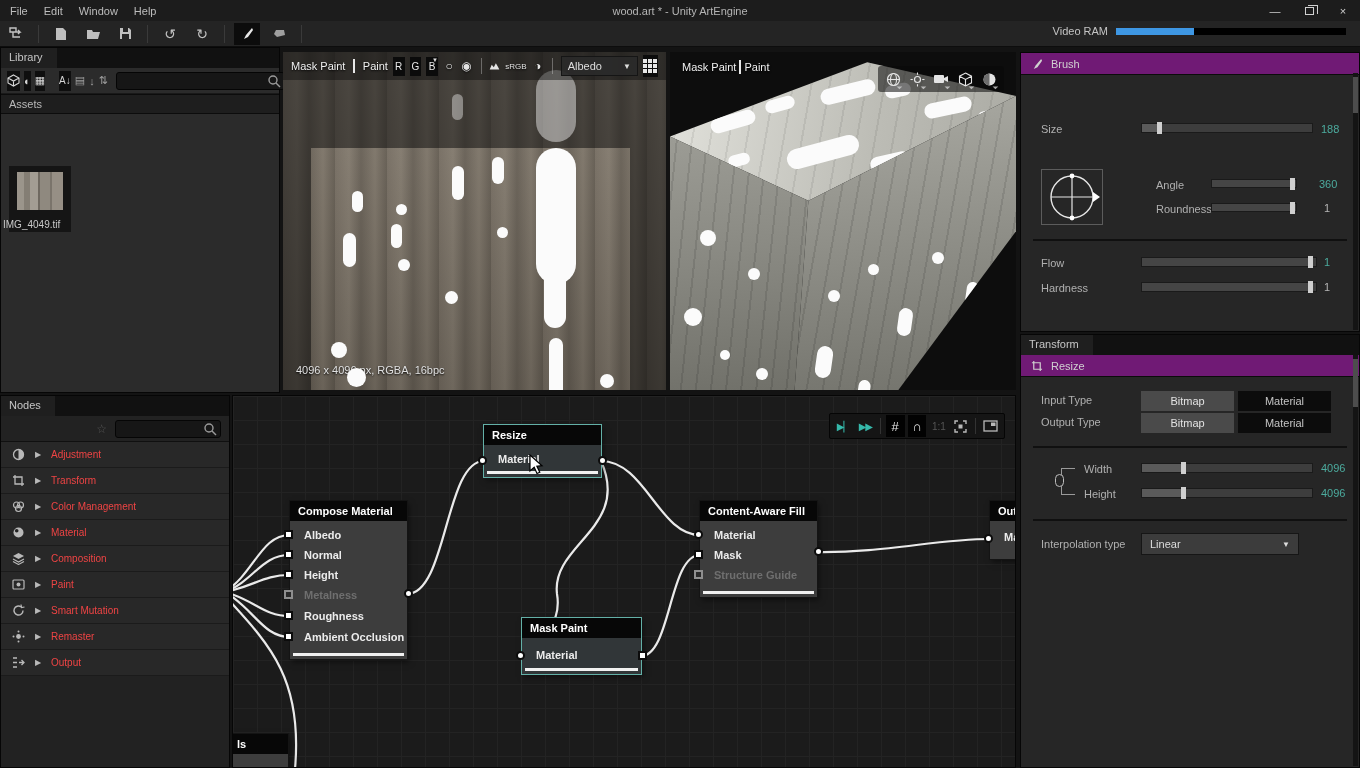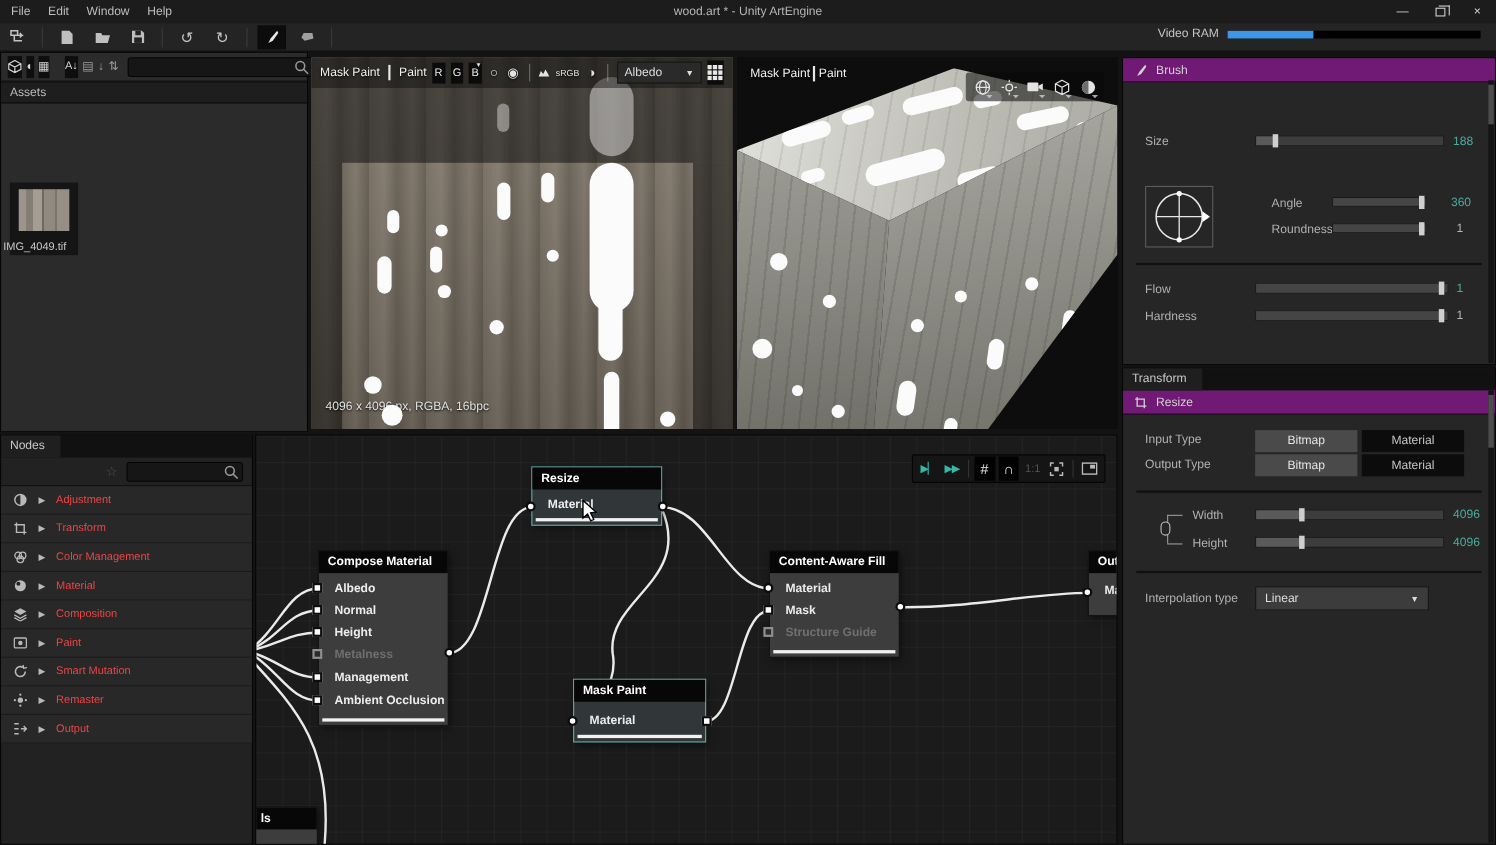--- a/index.html
+++ b/index.html
@@ -190,20 +190,23 @@
     <div class="tsep"></div>
     <div class="vram">
       <span class="vram-label">Video RAM</span>
       <div class="vram-bar">
           <div class="vram-fill"></div>
         </div>
     </div>
   </div>
 
   <div class="panel" style="left:0;top:47px;width:280px;height:346px;background:#2b2b2b">
+    <div class="phead">
+        <span class="tab">Library</span>
+      </div>
     <div class="iconrow">
       <span class="lchip">
         <svg width="13" height="13" viewBox="0 0 13 13">
             <path d="M6.5,1 L12,4 L12,9 L6.5,12 L1,9 L1,4 z M1,4 L6.5,7 L12,4 M6.5,7 L6.5,12" stroke="#d5d5d5" stroke-width="1.1" fill="none"></path>
           </svg>
       </span>
       <span class="lchip">◐</span>
       <span class="lchip">▦</span>
       <div class="tsep" style="margin:0 3px"></div>
       <span class="lchip" style="font-size:10px">A↓</span>
@@ -637,21 +640,21 @@
     <div class="node" style="left:-10px;top:338px;width:65px;height:34px">
       <div class="nhead" style="padding-left:14px">ls</div>
     </div>
 
     <div class="node" style="left:57px;top:105px;width:117px;height:158px">
       <div class="nhead">Compose Material</div>
       <div class="nrow" style="top:28px">Albedo</div>
       <div class="nrow" style="top:48px">Normal</div>
       <div class="nrow" style="top:68px">Height</div>
       <div class="nrow dim" style="top:88px">Metalness</div>
-      <div class="nrow" style="top:109px">Management</div>
+      <div class="nrow" style="top:109px">Roughness</div>
       <div class="nrow" style="top:130px">Ambient Occlusion</div>
       <span class="ps" style="left:-6px;top:29px"></span>
       <span class="ps" style="left:-6px;top:49px"></span>
       <span class="ps" style="left:-6px;top:69px"></span>
       <span class="ps hollow" style="left:-6px;top:89px"></span>
       <span class="ps" style="left:-6px;top:110px"></span>
       <span class="ps" style="left:-6px;top:131px"></span>
       <span class="pc" style="right:-6px;top:88px"></span>
       <div class="nbar"></div>
     </div>

